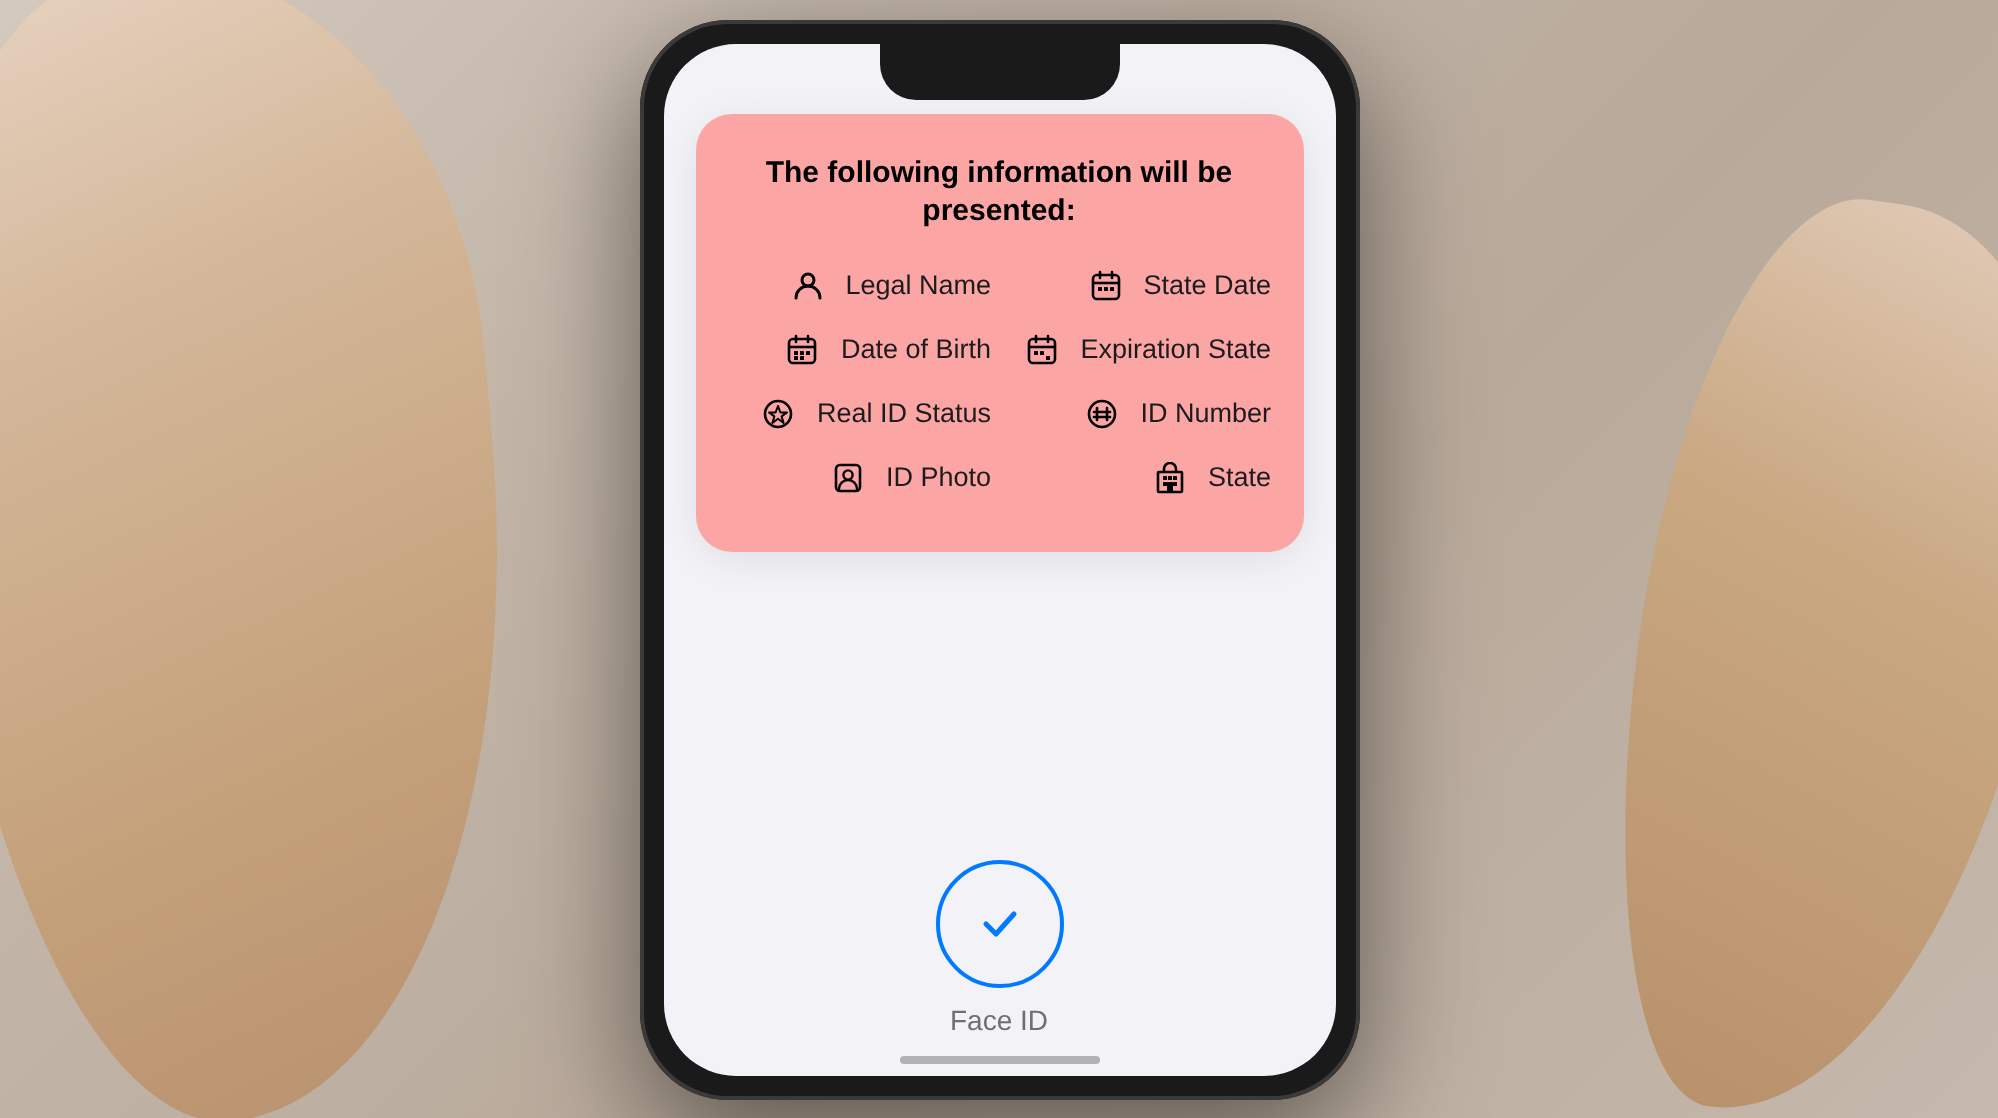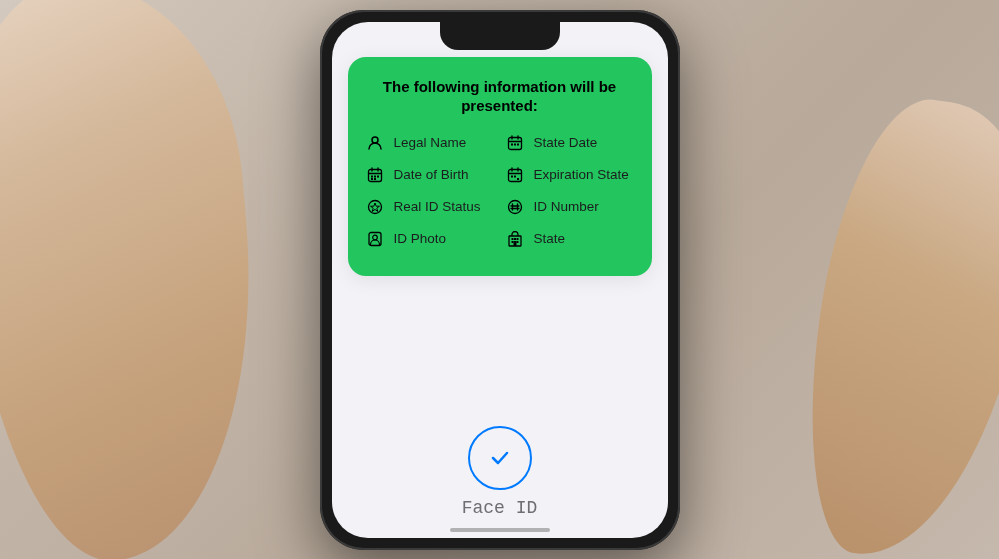--- a/index.html
+++ b/index.html
@@ -88,21 +88,21 @@
       border-radius: 0 0 18px 18px;
       z-index: 10;
     }
 
     
     .info-card {
       position: absolute;
       top: 35px;
       left: 16px;
       right: 16px;
-      background: #22c55e;
+      background: #fca5a5;
       border-radius: 18px;
       padding: 20px 16px 16px;
       box-shadow: 0 4px 20px rgba(0,0,0,0.08);
     }
 
     .info-card-title {
       font-size: 15px;
       font-weight: 700;
       color: #000000;
       text-align: center;
@@ -113,20 +113,21 @@
     .info-items-grid {
       display: grid;
       grid-template-columns: 1fr 1fr;
       gap: 10px 8px;
     }
 
     .info-item {
       display: flex;
       align-items: center;
       gap: 8px;
+      justify-content: flex-end;
     }
 
     .info-icon {
       width: 22px;
       height: 22px;
       display: flex;
       align-items: center;
       justify-content: center;
       flex-shrink: 0;
       font-size: 14px;
@@ -161,24 +162,23 @@
       align-items: center;
       justify-content: center;
     }
 
     .faceid-check {
       width: 26px;
       height: 26px;
     }
 
     .faceid-label {
-      font-size: 18px;
+      font-size: 14px;
       color: #6e6e73;
       font-weight: 400;
-      font-family: Liberation Mono, monospace;
     }
 
     
     .home-indicator {
       position: absolute;
       bottom: 6px;
       left: 50%;
       transform: translateX(-50%);
       width: 100px;
       height: 4px;

